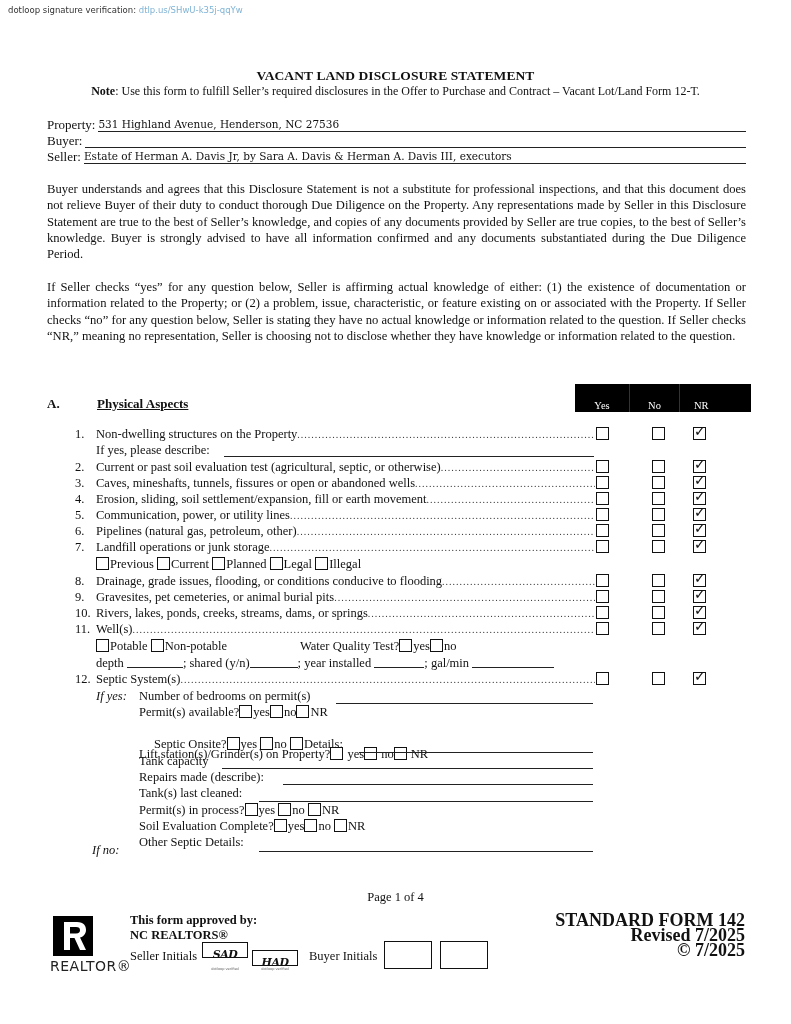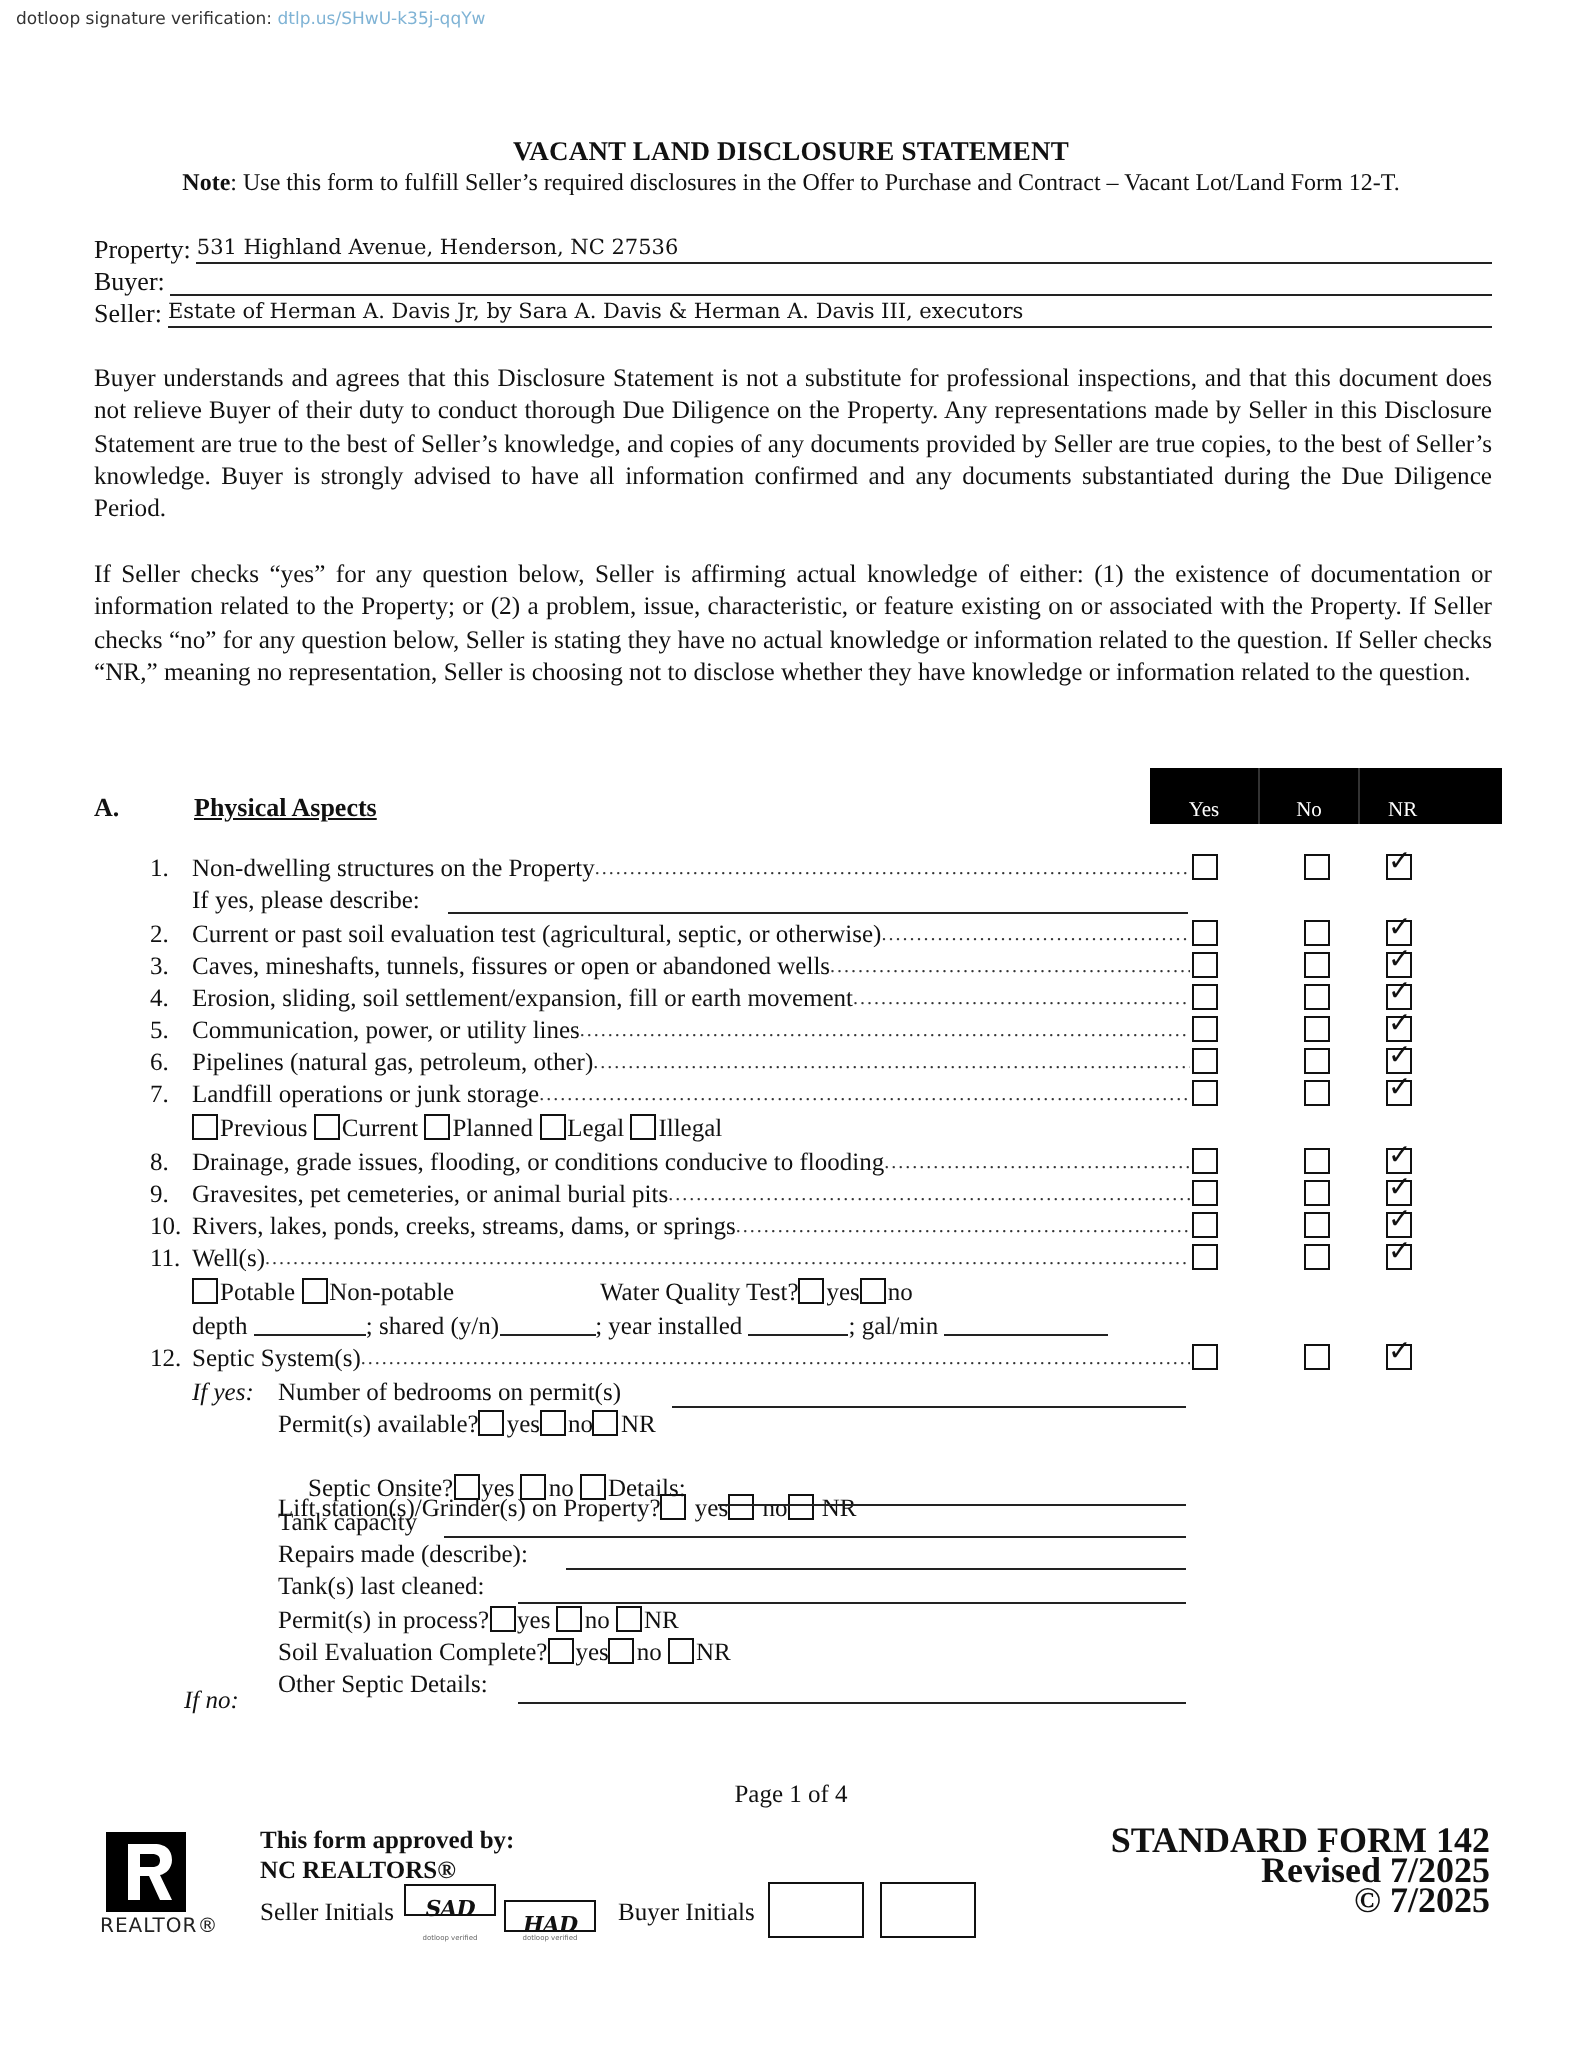--- a/index.html
+++ b/index.html
@@ -27,21 +27,21 @@
   .q-row .dots::after { content: "................................................................................................................................................................................................................"; }
   .cb { width: 13px; height: 13px; border: 1.6px solid #111; background: #fff; position: absolute; }
   .cb.checked::after { content: "✓"; position: absolute; left: 0px; top: -5px; font-size: 14px; font-weight: bold; font-family: "DejaVu Sans", sans-serif; color: #111; }
   .inline-cb { display: inline-block; position: relative; width: 13px; height: 13px; border: 1.5px solid #111; vertical-align: -2px; margin: 0 1px 0 0; background: #fff; }
   .sub-line { font-size: 12.5px; line-height: 16px; white-space: nowrap; }
   .blank { display: inline-block; border-bottom: 1px solid #222; height: 12px; vertical-align: -1px; }
   .uline { border-bottom: 1px solid #222; height: 1px; position: absolute; }
   .ital { font-style: italic; }
   .footer-page { left: 0; width: 791px; top: 890px; text-align: center; font-size: 12.5px; }
   .realtor-logo { left: 53px; top: 916px; width: 40px; height: 40px; background: #000; }
-  .realtor-text { left: 50px; top: 958px; font-family: "DejaVu Sans", sans-serif; font-size: 10px; letter-spacing: 0.5px; color: #222; }
+  .realtor-text { left: 50px; top: 958px; font-family: "DejaVu Sans", sans-serif; font-size: 14px; letter-spacing: 0.5px; color: #222; }
   .approved { left: 130px; top: 913px; font-weight: bold; font-size: 12.5px; line-height: 15px; }
   .initials-label { font-size: 12.5px; }
   .init-box { position: absolute; border: 1.5px solid #111; width: 46px; height: 16px; background: #fff; }
   .init-sig { font-family: "DejaVu Serif", serif; font-style: italic; font-weight: bold; font-size: 11px; text-align: center; line-height: 24px; color: #111; letter-spacing: -0.5px; }
   .init-meta { position: absolute; font-family: "DejaVu Sans", sans-serif; font-size: 3.5px; color: #666; text-align: center; width: 50px; line-height: 4px; }
   .std-form { right: 46px; top: 913px; text-align: right; font-weight: bold; font-size: 18px; line-height: 15px; }
 </style>
 </head>
 <body>
 

